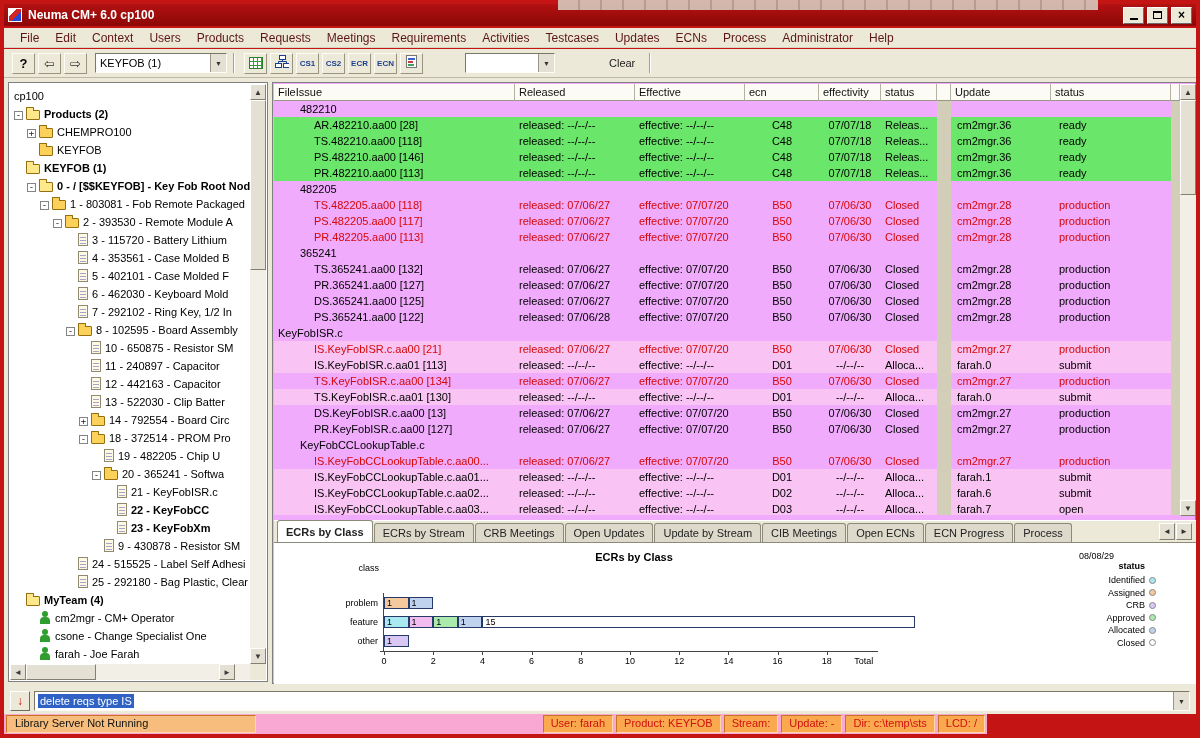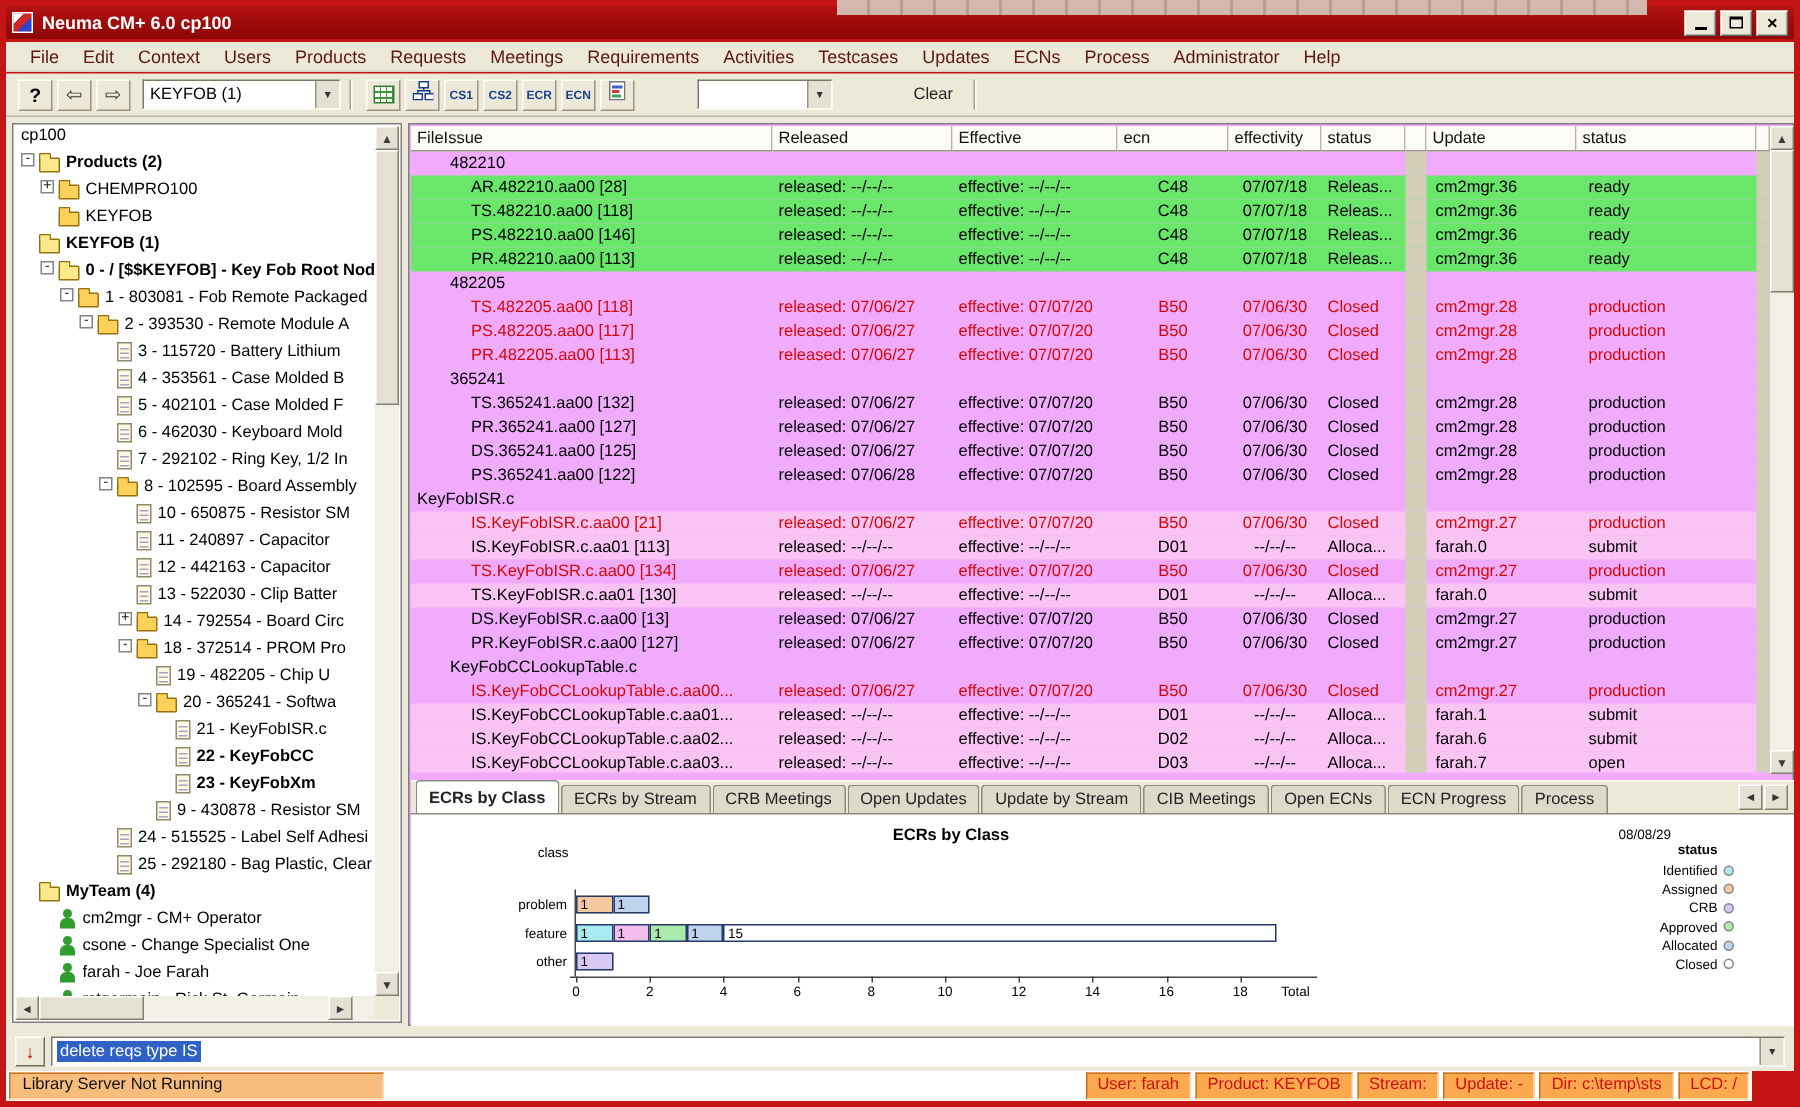--- a/index.html
+++ b/index.html
@@ -41,21 +41,21 @@
   .gi-grid{width:14px;height:12px;background:#fff;border:1px solid #2e7d2e;
     background-image:repeating-linear-gradient(to right,transparent 0 3px,#3a9a3a 3px 4px),
                      repeating-linear-gradient(to bottom,transparent 0 3px,#3a9a3a 3px 4px)}
   #clear-btn{font-size:11px;color:#222;padding:3px 8px;margin-left:46px;flex:none}
 
   
   #workarea{position:absolute;left:4px;top:78px;width:1192px;height:610px;background:#ece9d8}
   #tree-panel{position:absolute;left:8px;top:82px;width:260px;height:600px;background:#fff;
     border:1px solid #7f7f7f}
   #tree-content{position:absolute;left:1px;top:1px;width:241px;height:580px;overflow:hidden}
-  .trow{display:flex;align-items:flex-start;height:18px;font-size:11px;white-space:nowrap;overflow:hidden;color:#000}
+  .trow{display:flex;align-items:flex-end;height:18px;font-size:11px;white-space:nowrap;overflow:hidden;color:#000}
   #tree-header-row{padding-left:4px}
   .exp{flex:none;width:9px;height:9px;border:1px solid #848484;background:#fff;margin-right:3px;
     font-size:9px;line-height:7px;text-align:center;font-family:"DejaVu Sans Mono",monospace;color:#222}
   .expsp{flex:none;width:12px}
   .ticon{flex:none;margin-right:4px;position:relative;display:inline-block}
   .ticon.folder,.ticon.folder-open{width:14px;height:10px;background:#fcd15a;border:1px solid #96700e;
     border-radius:1px;margin-top:3px}
   .ticon.folder::before,.ticon.folder-open::before{content:"";position:absolute;left:-1px;top:-4px;width:6px;
     height:3px;background:inherit;border:1px solid #96700e;border-bottom:none;border-radius:1px 1px 0 0}
   .ticon.folder-open{background:#fde98c}
@@ -127,21 +127,21 @@
   #cmd-bar{position:absolute;left:4px;top:688px;width:1192px;height:26px;background:#ece9d8}
   #cmd-btn{position:absolute;left:6px;top:3px;width:20px;height:20px;background:#ece9d8;border:1px solid;
     border-color:#fff #6f6d5e #6f6d5e #fff;color:#cf1010;font-weight:bold;text-align:center;line-height:18px;font-size:12px}
   #cmd-input{position:absolute;left:30px;top:3px;width:1156px;height:20px;background:#fff;border:1px solid;
     border-color:#7a7866 #fdfdf6 #fdfdf6 #7a7866;display:flex;align-items:center;font-size:11px;padding-left:3px}
   #cmd-sel{background:#2f62c4;color:#fff;padding:1px 2px;white-space:nowrap}
   #cmd-dd{margin-left:auto;width:16px;height:18px;background:#e4e0d3;border-left:1px solid #9a9686;
     display:flex;align-items:center;justify-content:center;font-size:7px;color:#333}
 
   
-  #status-bar{position:absolute;left:4px;top:714px;width:1164px;height:20px;background:#ffffff;
+  #status-bar{position:absolute;left:4px;top:714px;width:983px;height:20px;background:#f9a8d4;
     display:flex;align-items:center;padding:0 2px}
   #status-msg{background:#f6bd7d;border:1px solid;border-color:#c67422 #ffd9ad #ffd9ad #c67422;
     color:#111;font-size:11px;padding:1px 8px;width:250px;height:18px;white-space:nowrap;overflow:hidden}
   #status-fields{margin-left:auto;display:flex;gap:3px}
   .sfield{background:#fba94f;border:1px solid;border-color:#c67422 #ffd9ad #ffd9ad #c67422;
     color:#cf1010;font-size:11px;padding:1px 7px;height:18px;white-space:nowrap}
 </style>
 </head>
 <body>
 
@@ -820,21 +820,21 @@
         </div>
         <div class="seg" style="left: 134.6px; width: 24.6px; top: 73px; background: rgb(242, 188, 238);">
           <span class="segv">1</span>
         </div>
         <div class="seg" style="left: 159.2px; width: 24.6px; top: 73px; background: rgb(170, 234, 170);">
           <span class="segv">1</span>
         </div>
         <div class="seg" style="left: 183.8px; width: 24.6px; top: 73px; background: rgb(191, 211, 238);">
           <span class="segv">1</span>
         </div>
-        <div class="seg" style="left: 208.4px; width: 369px; top: 73px; background: rgb(255, 255, 255);">
+        <div class="seg" style="left: 208.4px; width: 433px; top: 73px; background: rgb(255, 255, 255);">
           <span class="segv">15</span>
         </div>
         <div class="cat-label" style="top: 93px;">other</div>
         <div class="seg" style="left: 110px; width: 24.6px; top: 92px; background: rgb(217, 199, 244);">
           <span class="segv">1</span>
         </div>
         <div class="tick-label" style="left: 95px;">0</div>
         <div class="tickmark" style="left: 110px;"></div>
         <div class="tick-label" style="left: 144.2px;">2</div>
         <div class="tickmark" style="left: 159.2px;"></div>

